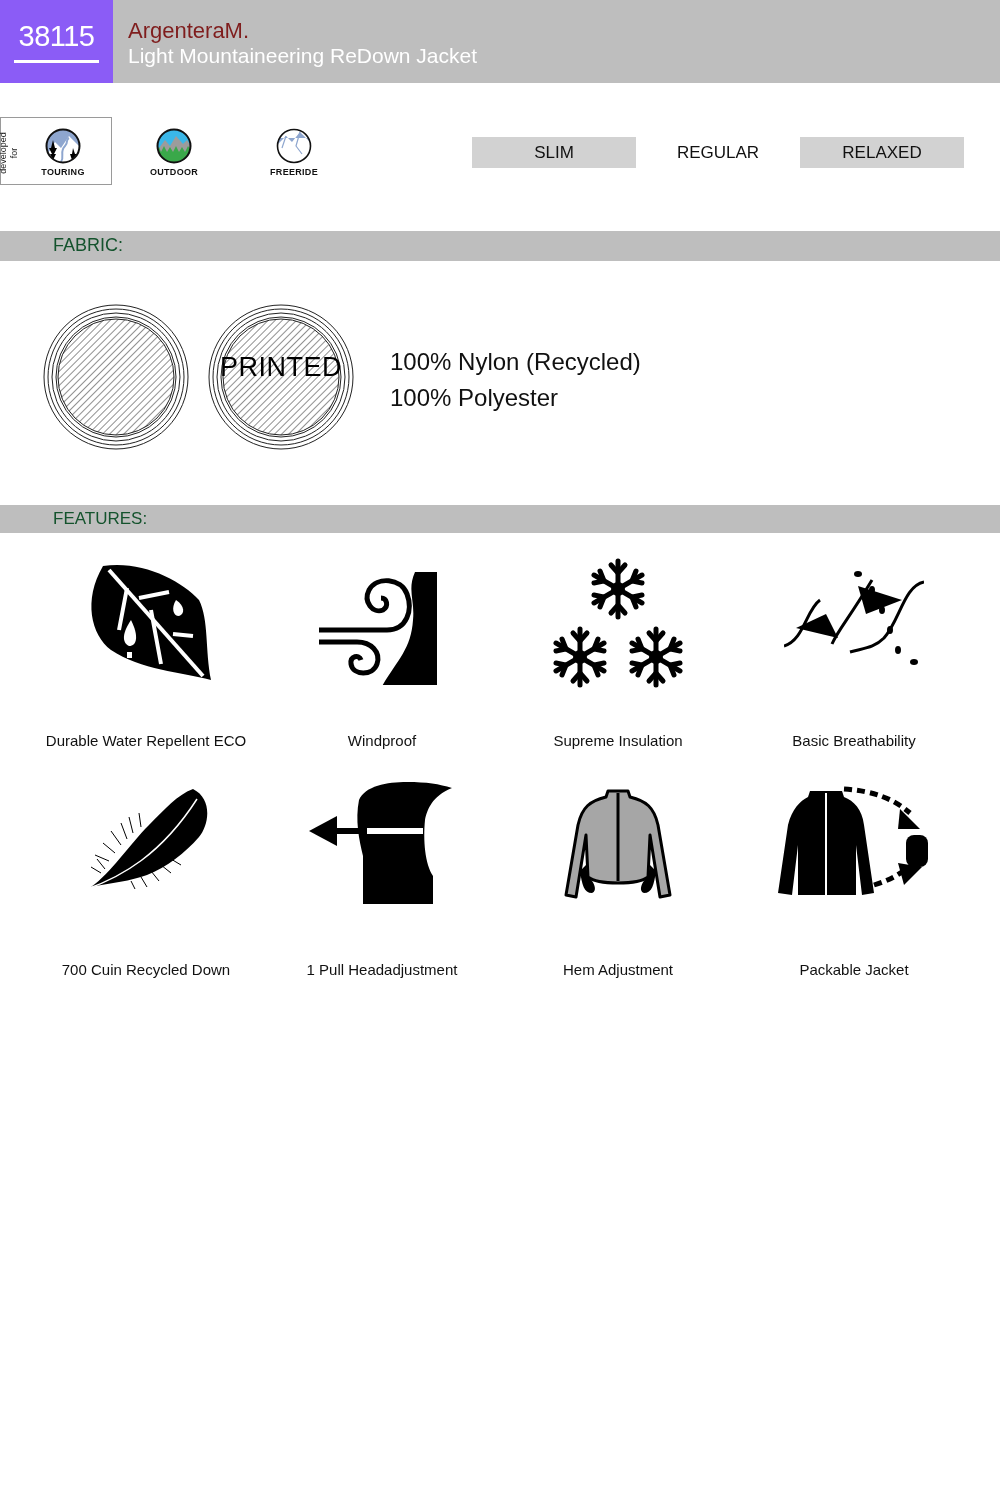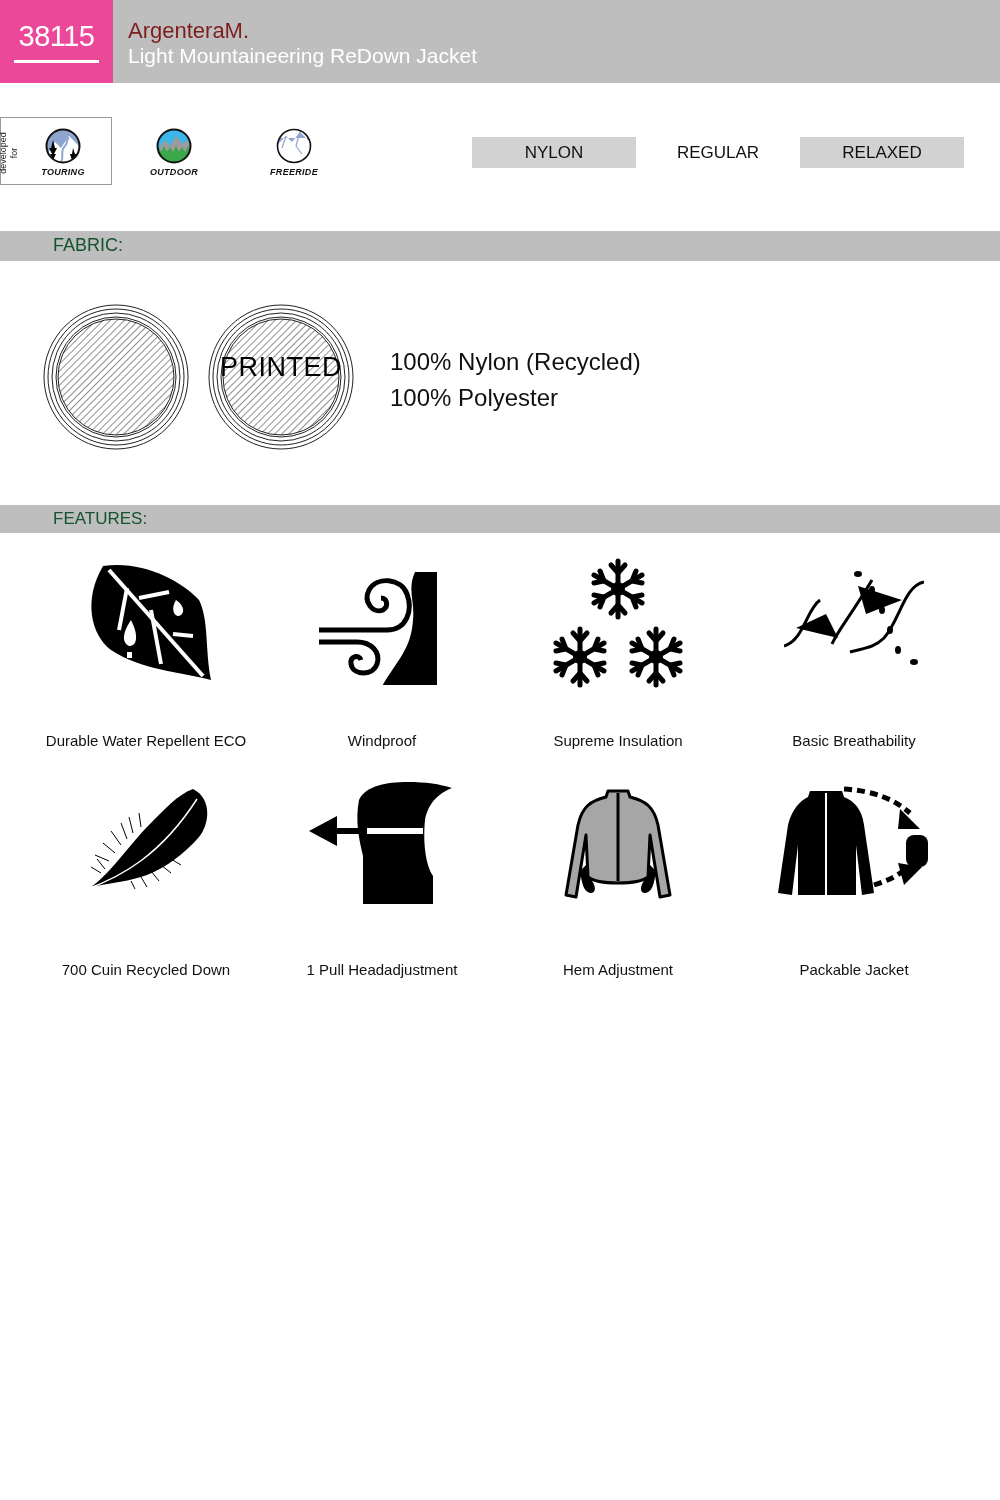--- a/index.html
+++ b/index.html
@@ -1,25 +1,25 @@
 <!DOCTYPE html>
 <html><head>
 <meta charset="utf-8">
 <style>
   html,body{margin:0;padding:0;background:#fff;}
   body{width:1000px;height:1500px;position:relative;overflow:hidden;font-family:"Liberation Sans",sans-serif;color:#111;}
   .header{position:absolute;left:0;top:0;width:1000px;height:83px;background:#bebebe;}
-  .sku-box{position:absolute;left:0;top:0;width:113px;height:83px;background:#ec4899;}
+  .sku-box{position:absolute;left:0;top:0;width:113px;height:83px;background:#8b5cf6;}
   .sku{position:absolute;left:0;top:20px;width:113px;text-align:center;color:#fff;font-size:29px;letter-spacing:-0.5px;}
   .sku-line{position:absolute;left:14px;top:60px;width:85px;height:3px;background:#fff;}
   .title{position:absolute;left:128px;top:18px;font-size:22px;color:#7f1d1d;}
   .subtitle{position:absolute;left:128px;top:44px;font-size:21px;color:#fff;}
   .dev-box{position:absolute;left:0;top:117px;width:112px;height:68px;border:1px solid #9a9a9a;box-sizing:border-box;}
   .dev-text{position:absolute;left:-22px;top:24px;width:60px;transform:rotate(-90deg);font-size:9px;line-height:11px;text-align:center;color:#222;}
-  .act{position:absolute;top:128px;width:70px;text-align:center;font-style:italic;}
+  .act{position:absolute;top:128px;width:70px;text-align:center;}
   .act svg{display:block;margin:0 auto;}
   .act-label{font-size:9px;font-weight:bold;letter-spacing:0.3px;margin-top:3px;color:#111;}
   .fit{position:absolute;left:472px;top:137px;width:492px;height:31px;background:#d2d2d2;display:flex;}
   .fit div{flex:1;text-align:center;font-size:17px;line-height:31px;color:#111;}
   .fit .sel{background:#fff;}
   .band{position:absolute;left:0;width:1000px;background:#bebebe;}
   .band-fabric{top:231px;height:30px;}
   .band-label{position:absolute;left:53px;font-size:18px;color:#14532d;}
   .band-fabric .band-label{top:4px;}
   .band-value{position:absolute;left:129px;top:4px;font-size:18px;color:#fff;}
@@ -98,21 +98,21 @@
       <rect width="36" height="36" fill="#fff"></rect>
       <path d="M0 18 L10 8 L16 14 L24 4 L36 16 L36 10 L0 10 Z" fill="#8ea6cf"></path>
       <path d="M10 8 L6 20 M24 4 L20 18 L26 26" stroke="#8ea6cf" stroke-width="1.2" fill="none"></path>
     </g>
     <circle cx="18" cy="18" r="16.5" fill="none" stroke="#111" stroke-width="1.6"></circle>
   </svg>
   <div class="act-label">FREERIDE</div>
 </div>
 
 <div class="fit">
-  <div>NYLON</div>
+  <div>SLIM</div>
   <div class="sel">REGULAR</div>
   <div>RELAXED</div>
 </div>
 
 <div class="band band-fabric">
   <span class="band-label">FABRIC:</span>
 </div>
 
 <svg class="swatch" style="left:42px;" width="148" height="148" viewBox="0 0 148 148">
   <defs>

